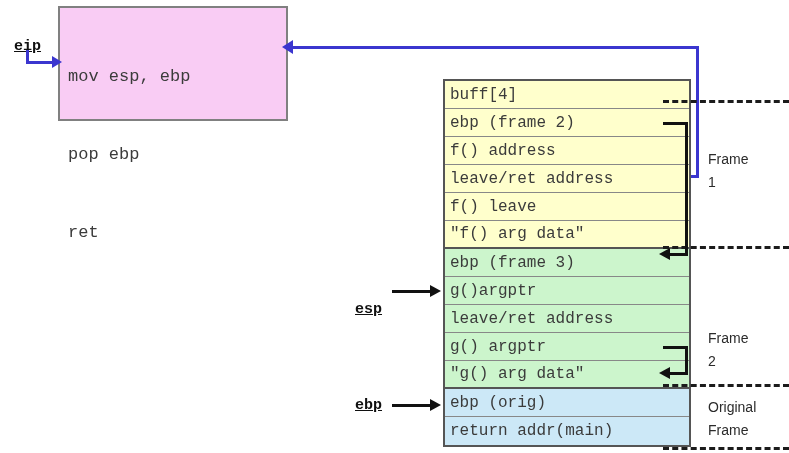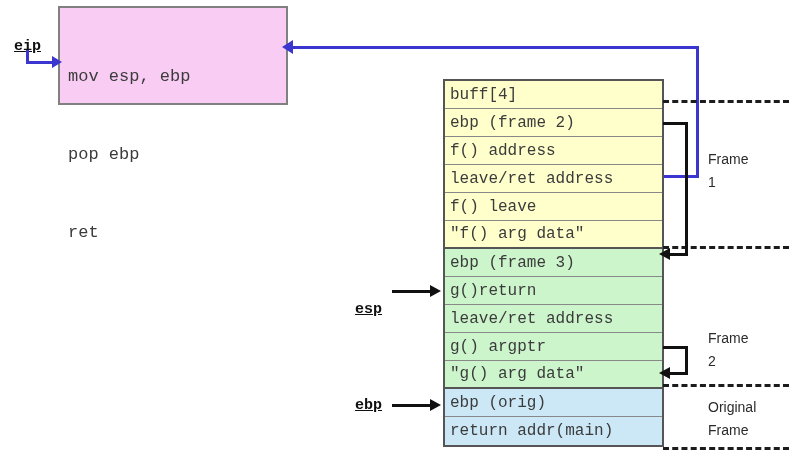--- a/index.html
+++ b/index.html
@@ -15,21 +15,21 @@
     overflow: hidden;
     font-family: "Liberation Sans", sans-serif;
   }
 
   
   .code-box {
     position: absolute;
     left: 58px;
     top: 6px;
     width: 230px;
-    height: 99px;
+    height: 115px;
     background: #f9ccf4;
     border: 2px solid #808080;
     box-sizing: border-box;
   }
   .code-lines {
     position: absolute;
     left: 8px;
     top: 4px;
     font-family: "Liberation Mono", "DejaVu Sans Mono", monospace;
     font-size: 17px;
@@ -51,21 +51,21 @@
   }
   #eip-label { left: 14px; top: 38px; }
   #esp-label { left: 355px; top: 301px; }
   #ebp-label { left: 355px; top: 397px; }
 
   
   .stack {
     position: absolute;
     left: 443px;
     top: 79px;
-    width: 221px;
+    width: 248px;
     border: 2px solid #555555;
     box-sizing: border-box;
   }
   .stack-row {
     height: 28px;
     box-sizing: border-box;
     border-bottom: 1px solid #888888;
     display: flex;
     align-items: center;
     padding-left: 5px;
@@ -216,21 +216,21 @@
     <div class="stack-row c-yellow">
         <span>f() leave</span>
       </div>
     <div class="stack-row c-yellow sep-thick">
         <span>"f() arg data"</span>
       </div>
     <div class="stack-row c-green">
         <span>ebp (frame 3)</span>
       </div>
     <div class="stack-row c-green">
-        <span>g()return</span>
+        <span>g()argptr</span>
       </div>
     <div class="stack-row c-green">
         <span>leave/ret address</span>
       </div>
     <div class="stack-row c-green">
         <span>g() argptr</span>
       </div>
     <div class="stack-row c-green sep-thick">
         <span>"g() arg data"</span>
       </div>

